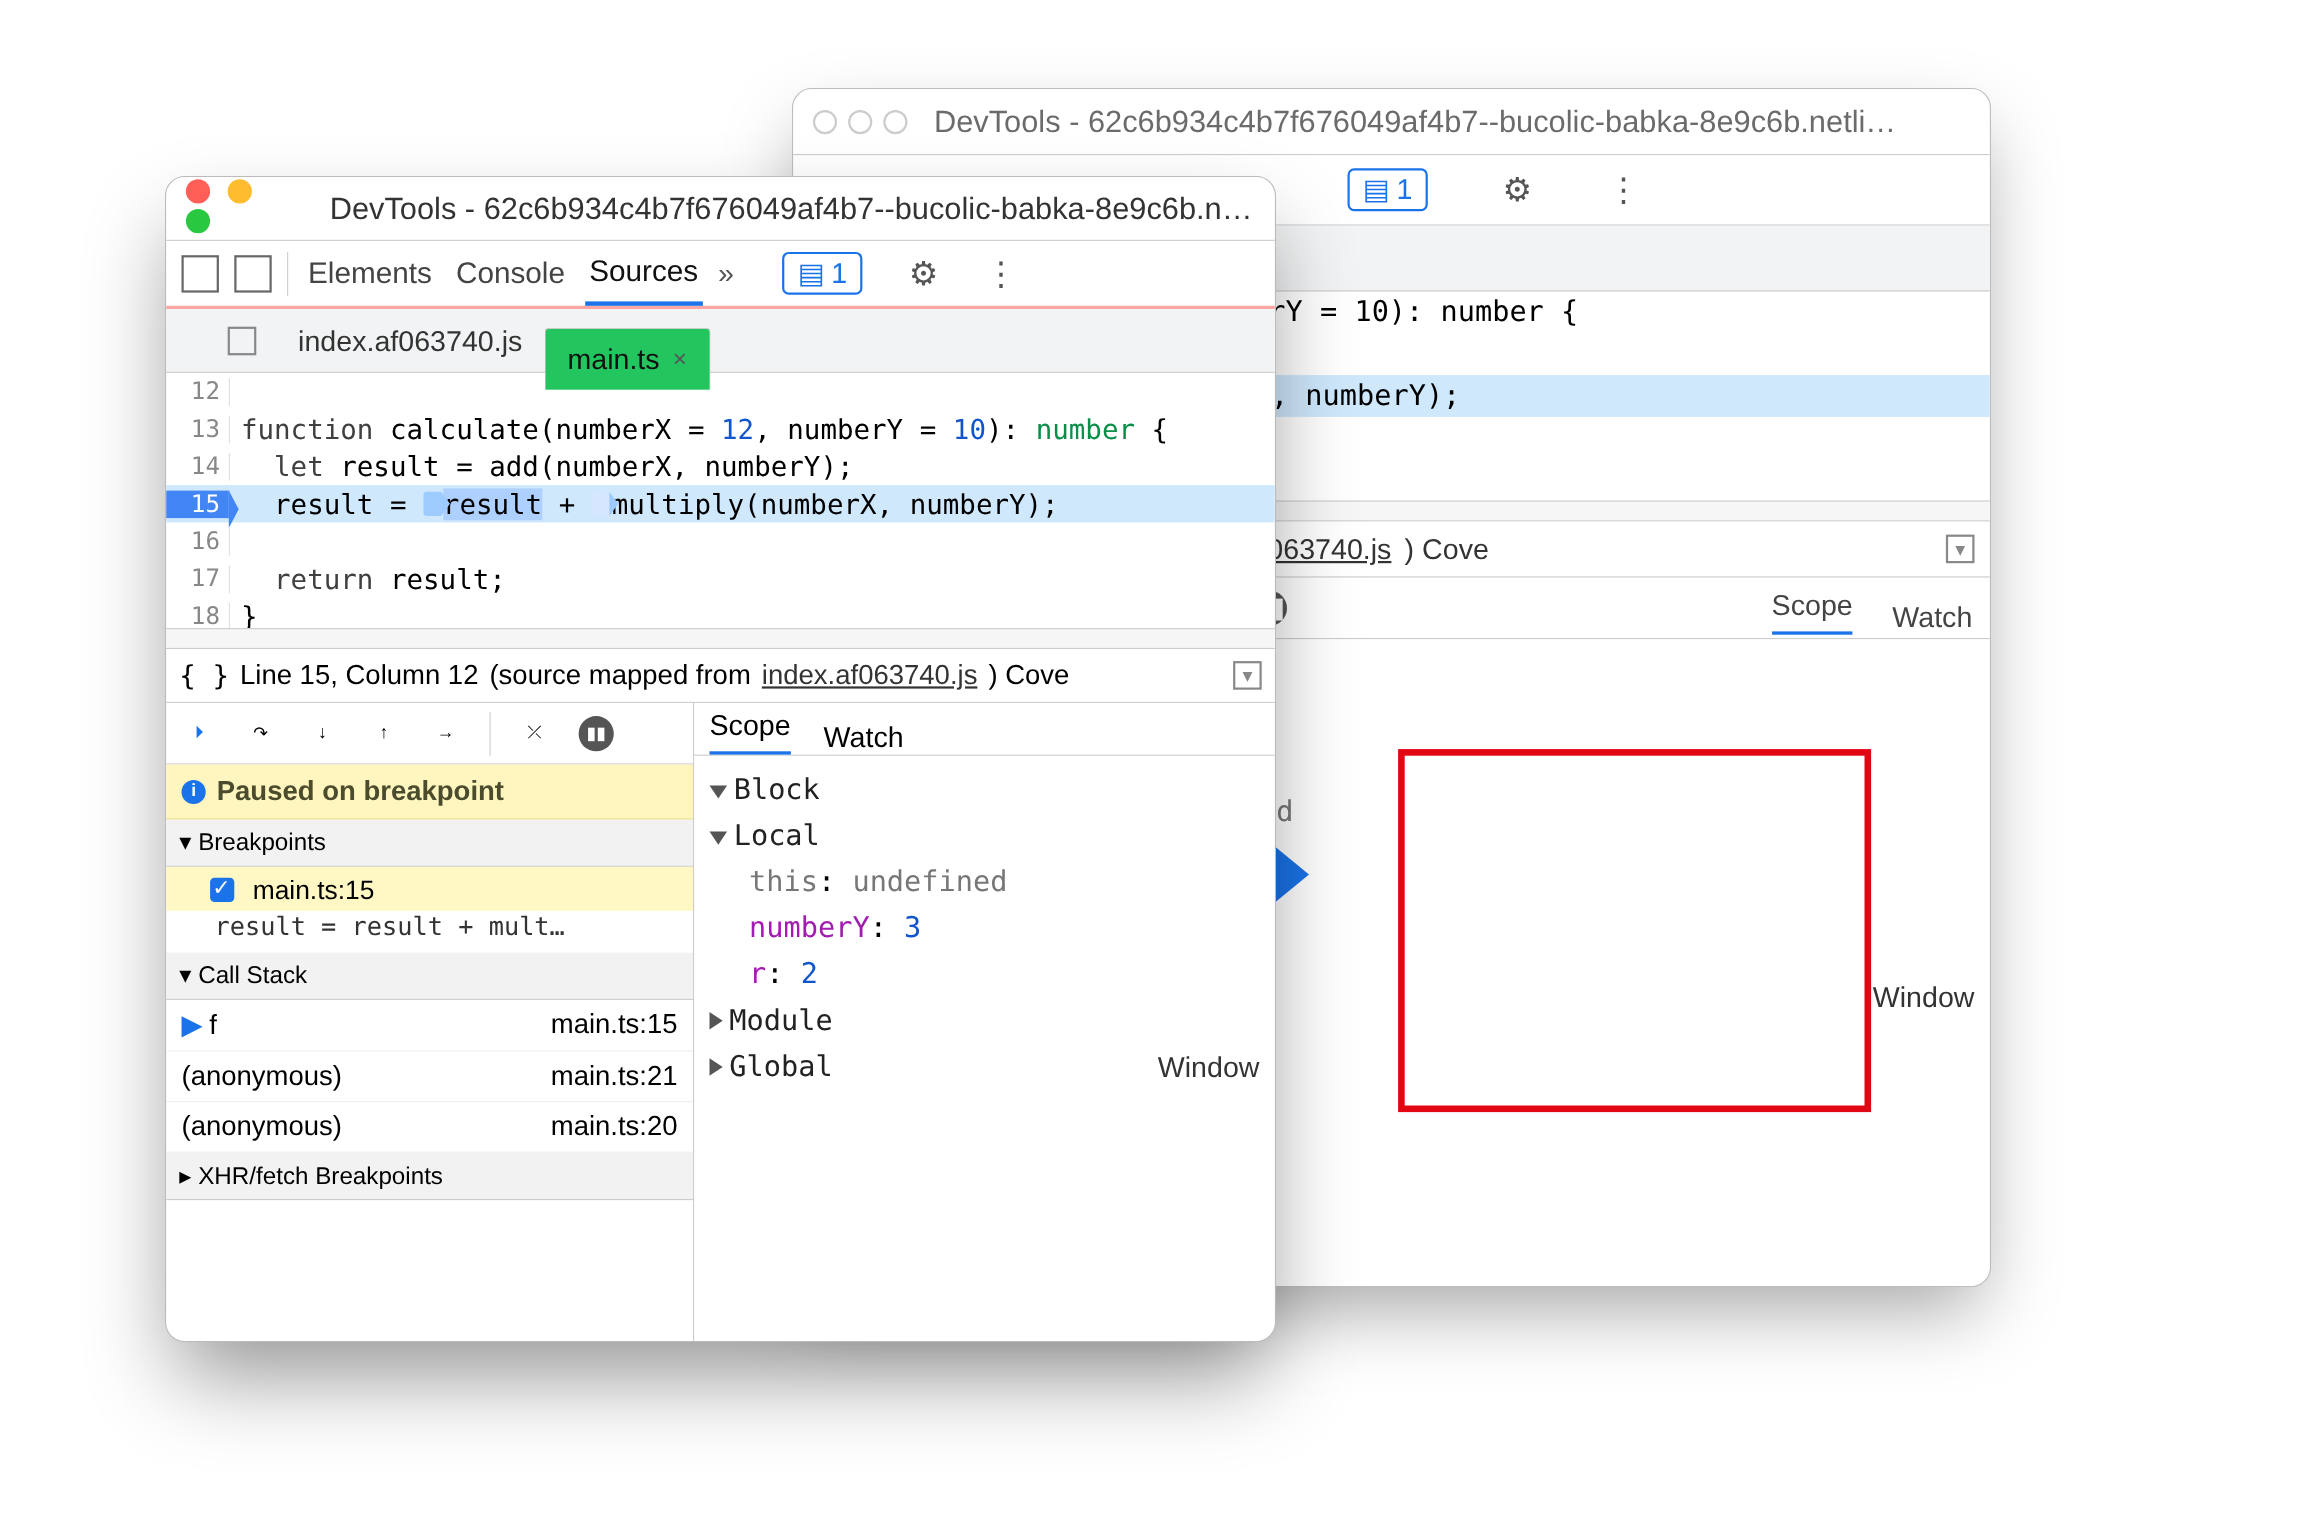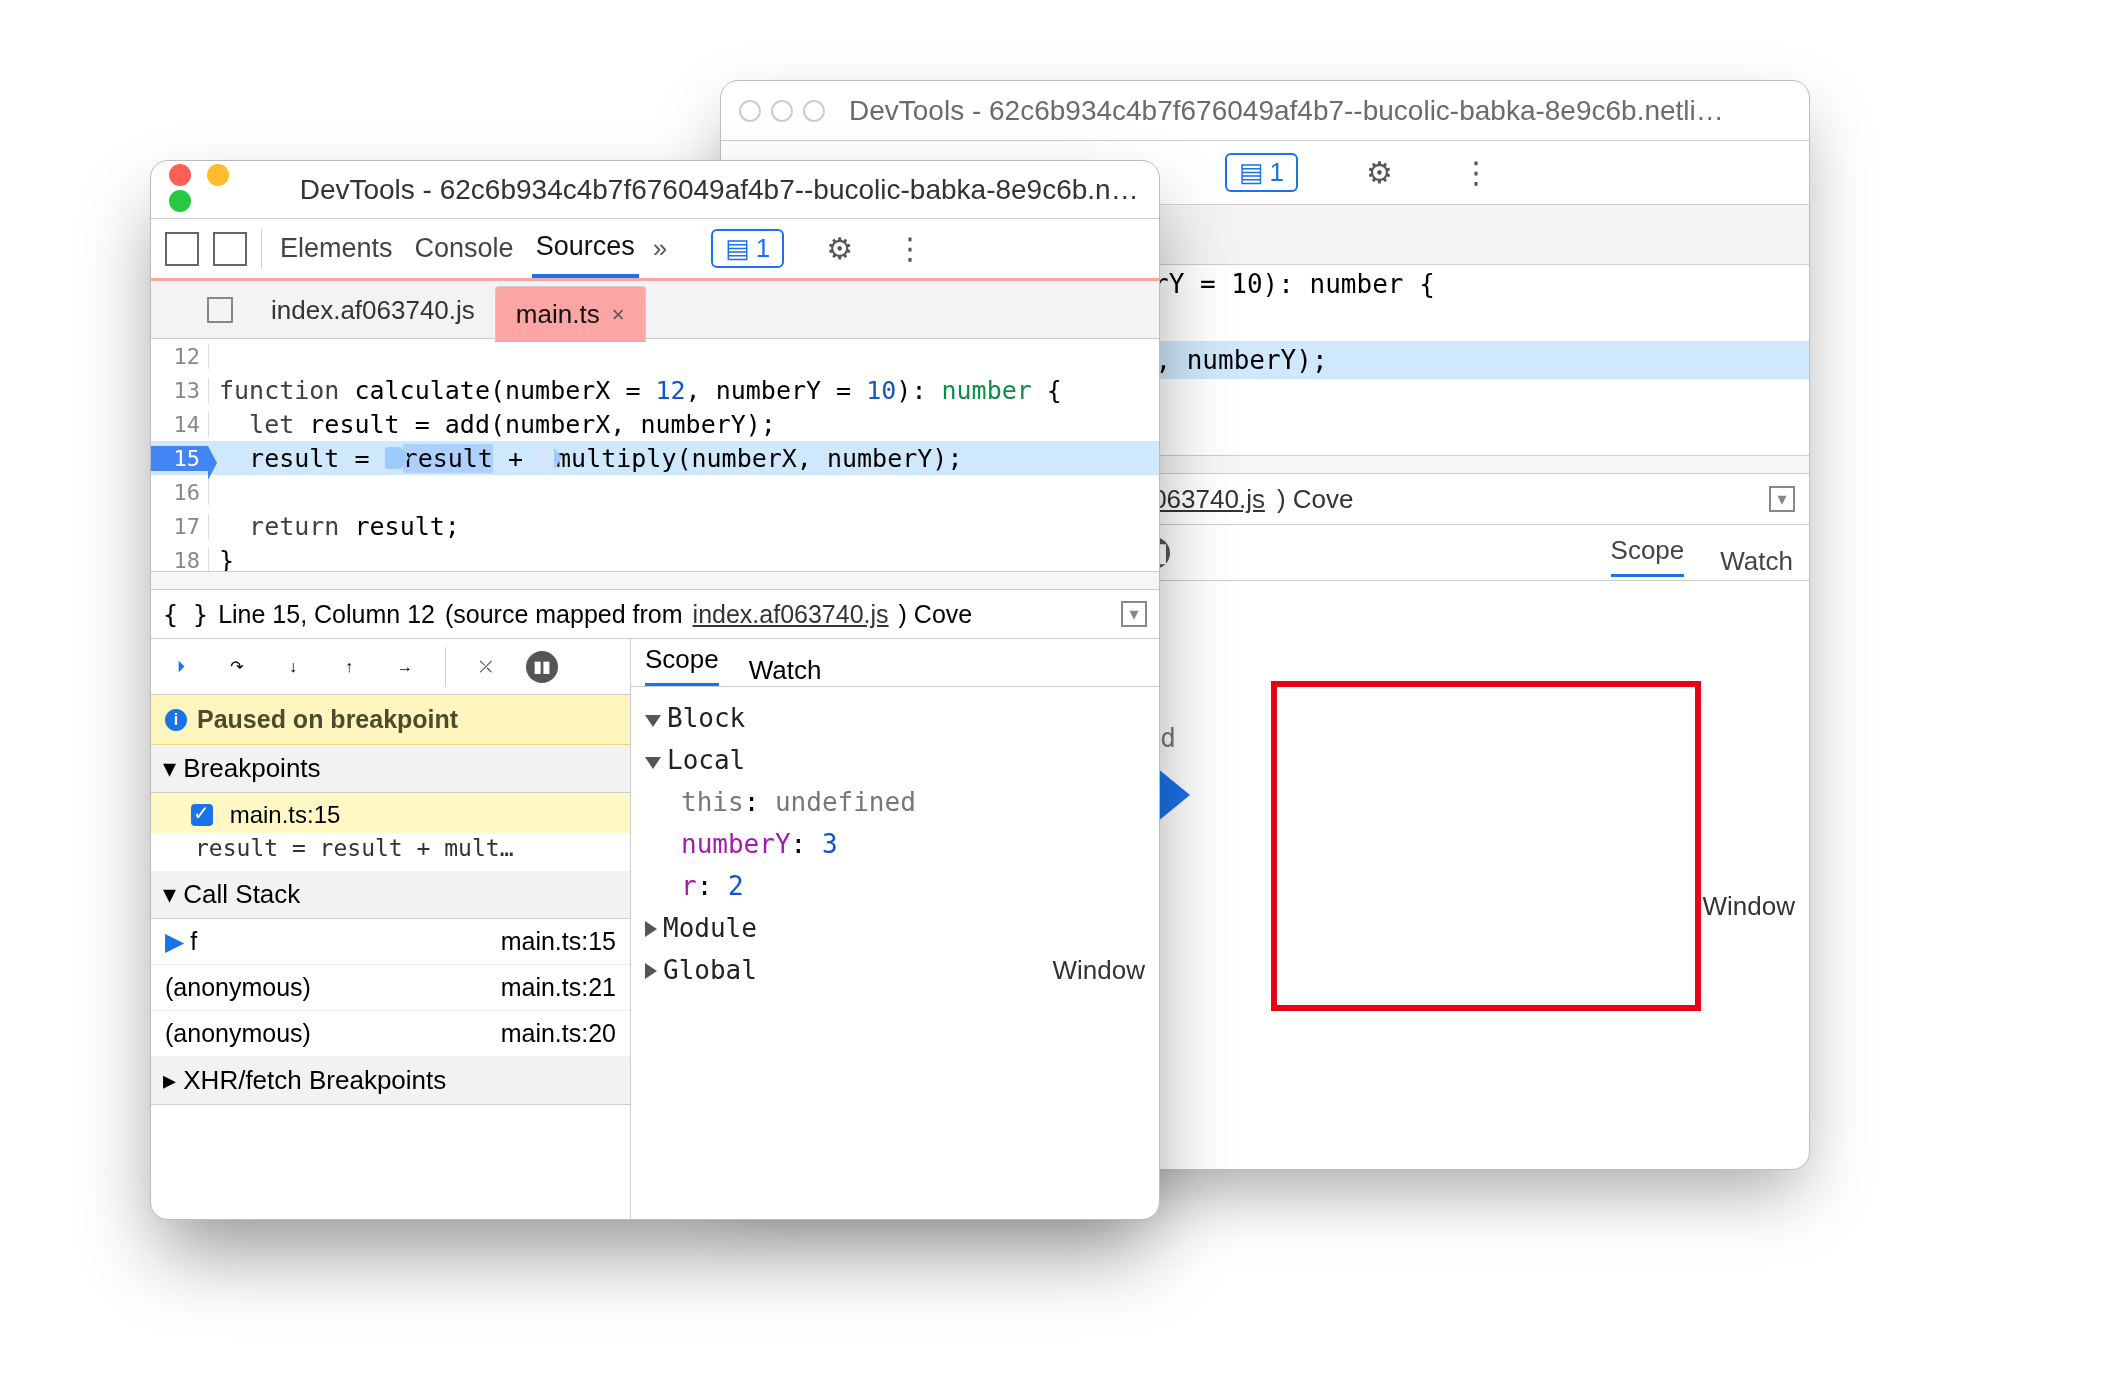--- a/index.html
+++ b/index.html
@@ -42,21 +42,21 @@
     display:inline-flex; align-items:center; gap:6px;
     border:2px solid #1a73e8; border-radius:6px; padding:2px 12px;
     color:#1a73e8; font-size:26px; margin-left:30px;
   }
   .gear, .kebab { margin-left: 28px; color:#555; font-size:30px; }
   .filetabs {
     height: 60px; background: #f1f3f4; border-bottom:1px solid #ccc;
     display:flex; align-items:flex-end; padding-left: 80px; font-size: 26px;
   }
   .filetab { padding: 12px 20px; color:#333; display:flex; align-items:center; gap:12px; }
-  .filetab.active { background:#fca5a5; border:1px solid #ccc; border-bottom:1px solid #fff; border-radius:4px 4px 0 0; color:#111; position:relative; top:5px;}
+  .filetab.active { background:#22c55e; border:1px solid #ccc; border-bottom:1px solid #fff; border-radius:4px 4px 0 0; color:#111; position:relative; top:17px;}
   .filetab .x { font-size:22px; color:#555; }
 
   .codearea {
     font-size: 26px; position: relative; height: 190px; overflow:hidden;
   }
   .codearea .line { display:flex; height:38px; align-items:center; }
   .codearea .gut {
     width: 62px; text-align:right; padding-right:10px; color:#888; border-right:1px solid #ddd;
     font-family: Menlo, monospace; font-size:24px;
   }
@@ -153,21 +153,21 @@
   .front-code .line{ display:flex; height:34px; align-items:center;}
   .front-code .gut{ width:58px; text-align:right; padding-right:8px; color:#888; border-right:1px solid #ddd; font-family:Menlo, monospace; font-size:22px;}
   .front-code .src{ padding-left:10px; white-space:pre; font-family:Menlo, monospace;}
   .front-code .line.exec{ background:#cfe8fc;}
   .front-code .line.exec .gut{ background:#4285f4; color:#fff; position:relative;}
   .front-code .line.exec .gut::after{content:""; position:absolute; right:-9px; top:0; border-top:17px solid transparent; border-bottom:17px solid transparent; border-left:9px solid #4285f4;}
   .front-status{ height:50px; border-top:1px solid #ccc; border-bottom:1px solid #ccc; display:flex; align-items:center; padding:0 12px; font-size:25px; gap:10px;}
   .front-status a{ text-decoration:underline; color:#333;}
   .front-dbgbar{ height:56px; border-bottom:1px solid #ccc; display:flex; align-items:center; gap:24px; padding:0 14px;}
   .pause-banner{ background:#fff6bf; border-bottom:1px solid #e6d87a; padding:10px 14px; font-size:25px; font-weight:600; color:#4b4b2e; display:flex; align-items:center; gap:10px;}
-  .acc-head{ background:#f2f2f2; border-bottom:1px solid #ccc; padding:8px 12px; font-size:26px;}
+  .acc-head{ background:#f2f2f2; border-bottom:1px solid #ccc; padding:8px 12px; font-size:22px;}
   .bp-item{ background:#fff8c4; padding:8px 12px 4px 40px; font-size:24px;}
   .bp-item .chk{ display:inline-block; width:22px; height:22px; border-radius:4px; background:#1a73e8; margin-right:10px; position:relative; vertical-align:-3px;}
   .bp-item .chk::after{ content:"✓"; color:#fff; position:absolute; left:2px; top:-3px; font-size:20px;}
   .bp-src{ font-family:Menlo, monospace; font-size:23px; color:#333; padding:2px 12px 10px 44px; white-space:nowrap; overflow:hidden; text-overflow:ellipsis;}
   .cs-row{ display:flex; justify-content:space-between; padding:8px 14px; border-bottom:1px solid #eee; font-size:25px;}
   .cs-row .ind{ color:#1a73e8; margin-right:6px;}
 
   .arrow {
     position:absolute; left: 1080px; top: 750px;
     width: 110px; height: 90px;

